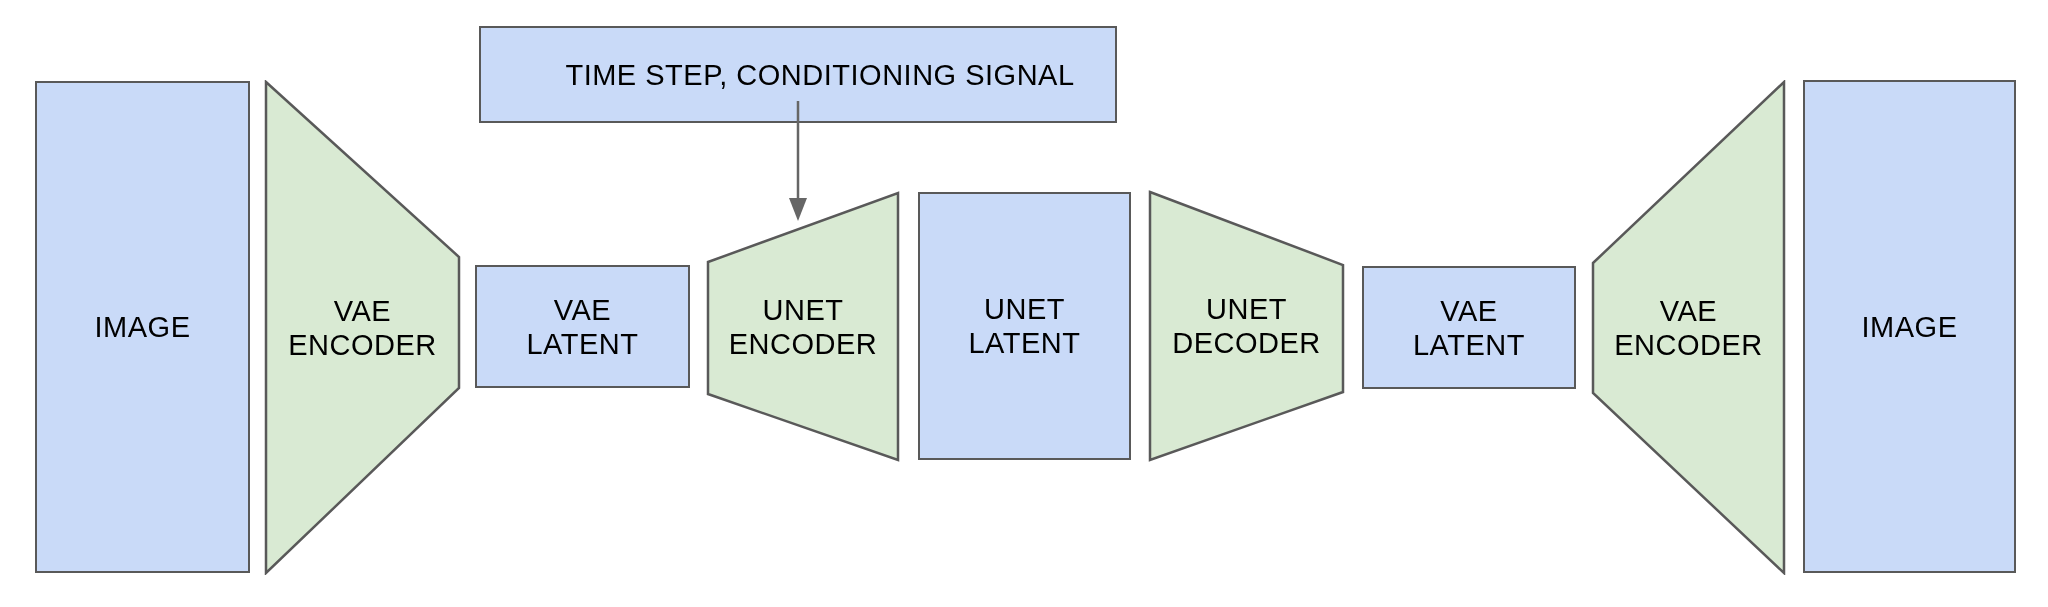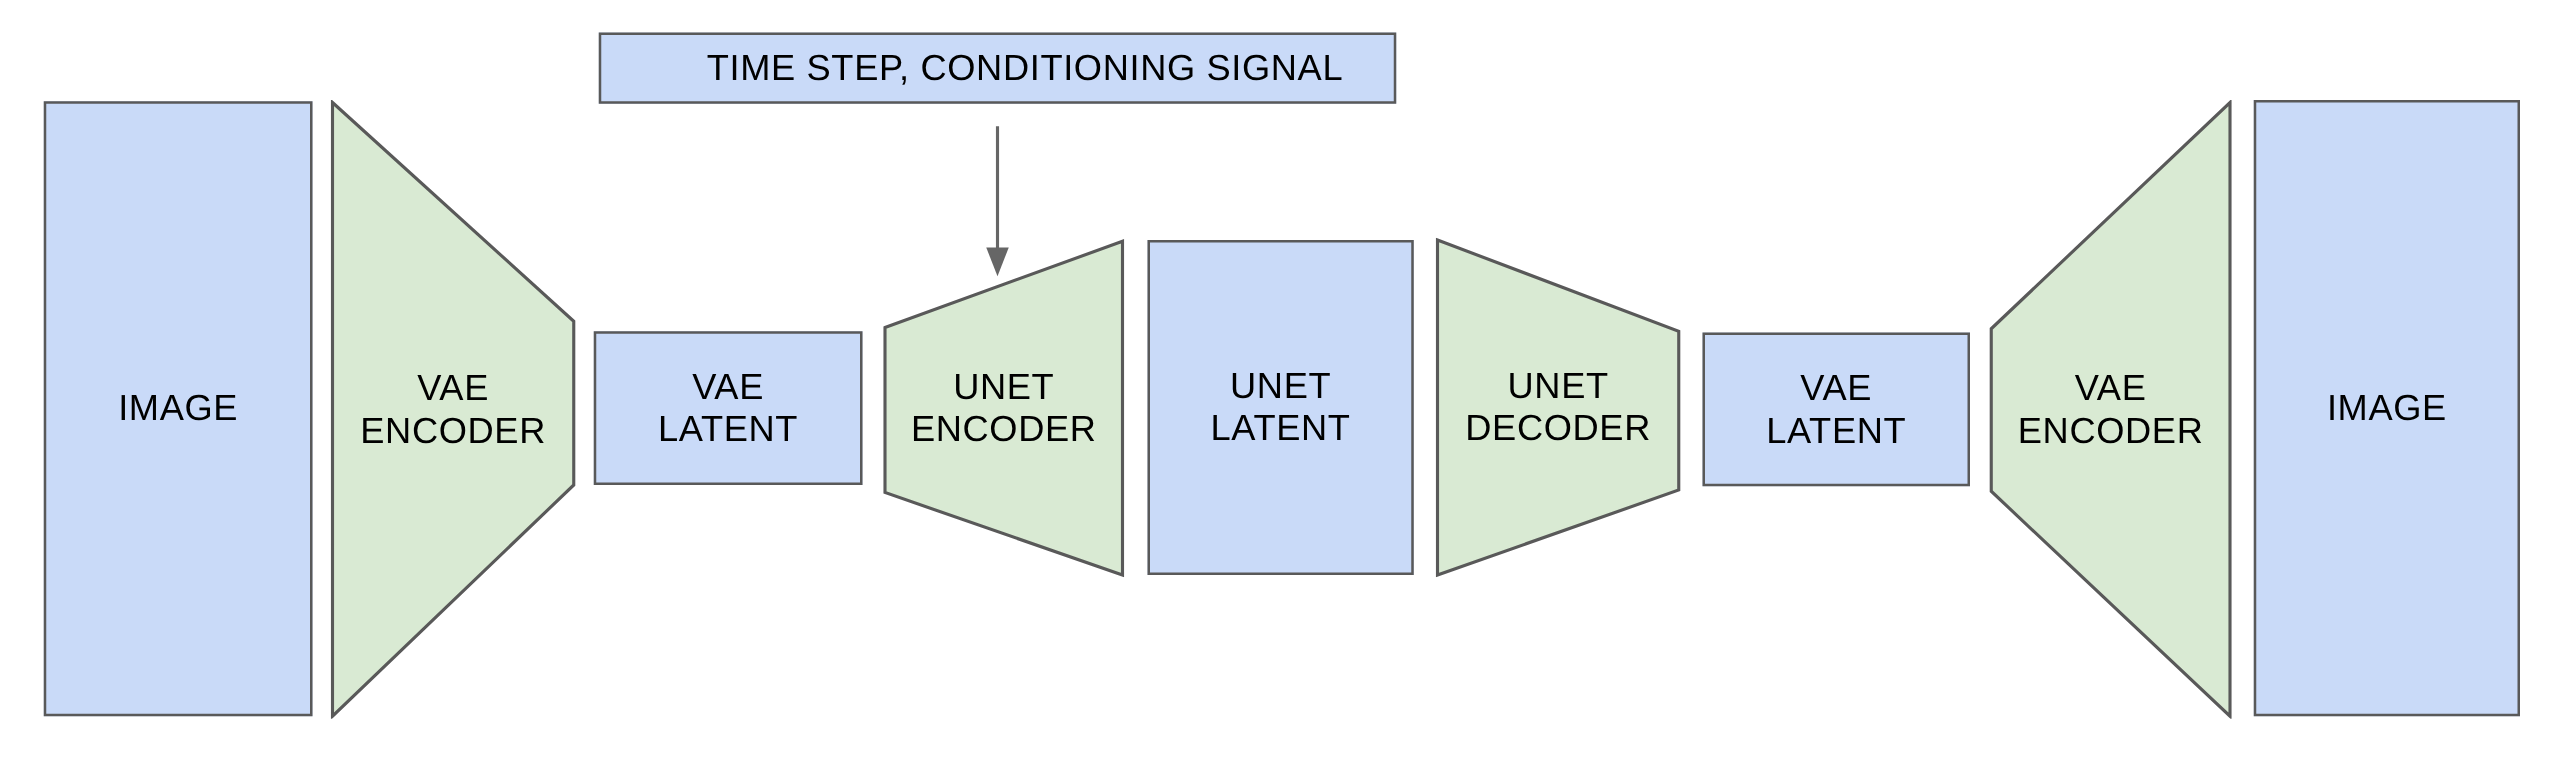--- a/index.html
+++ b/index.html
@@ -75,21 +75,21 @@
     </svg>
     <span class="lbl">VAE
 ENCODER</span>
   </div>
 
   <div class="node rect" style="left:475px; top:265px; width:215px; height:123px;">
     <span class="lbl">VAE
 LATENT</span>
   </div>
 
-  <div class="node rect" style="left:479px; top:26px; width:638px; height:57px;padding-left:44px;">
+  <div class="node rect" style="left:479px; top:26px; width:638px; height:97px;padding-left:44px;">
     <span class="lbl">TIME STEP, CONDITIONING SIGNAL</span>
   </div>
 
   <svg class="arrow" style="left:785px; top:100px;" width="26" height="122" viewBox="0 0 26 122">
     <line x1="13" y1="1" x2="13" y2="100"></line>
     <polygon points="13,121 4,98 22,98"></polygon>
   </svg>
 
   <div class="trapwrap" style="left:706px; top:191px; width:194px; height:271px;">
     <svg viewBox="0 0 194 271">

